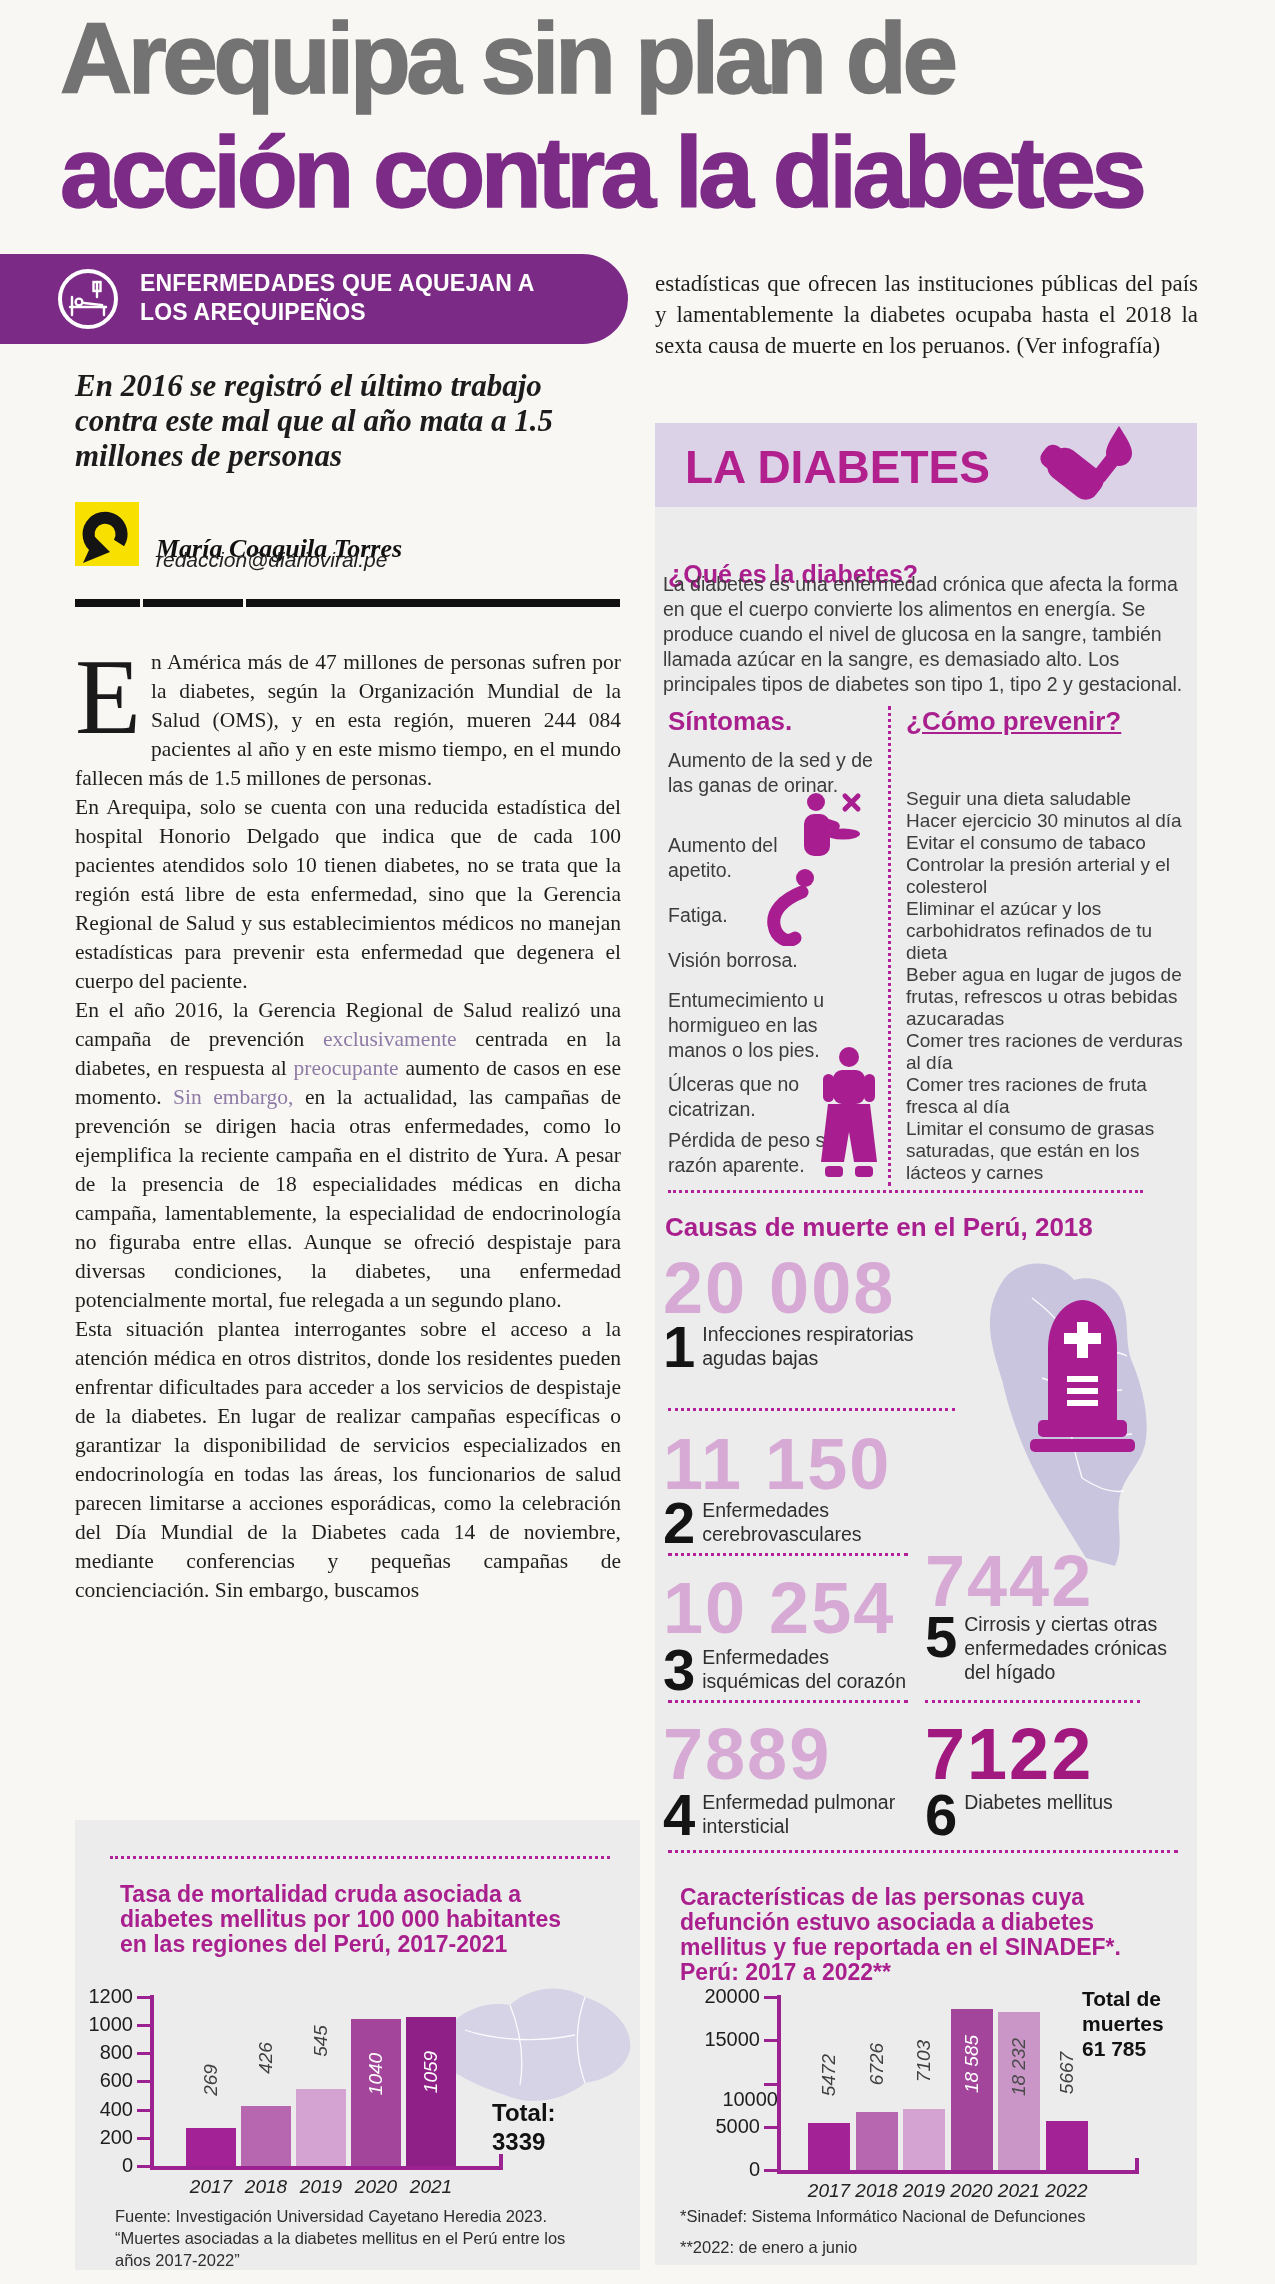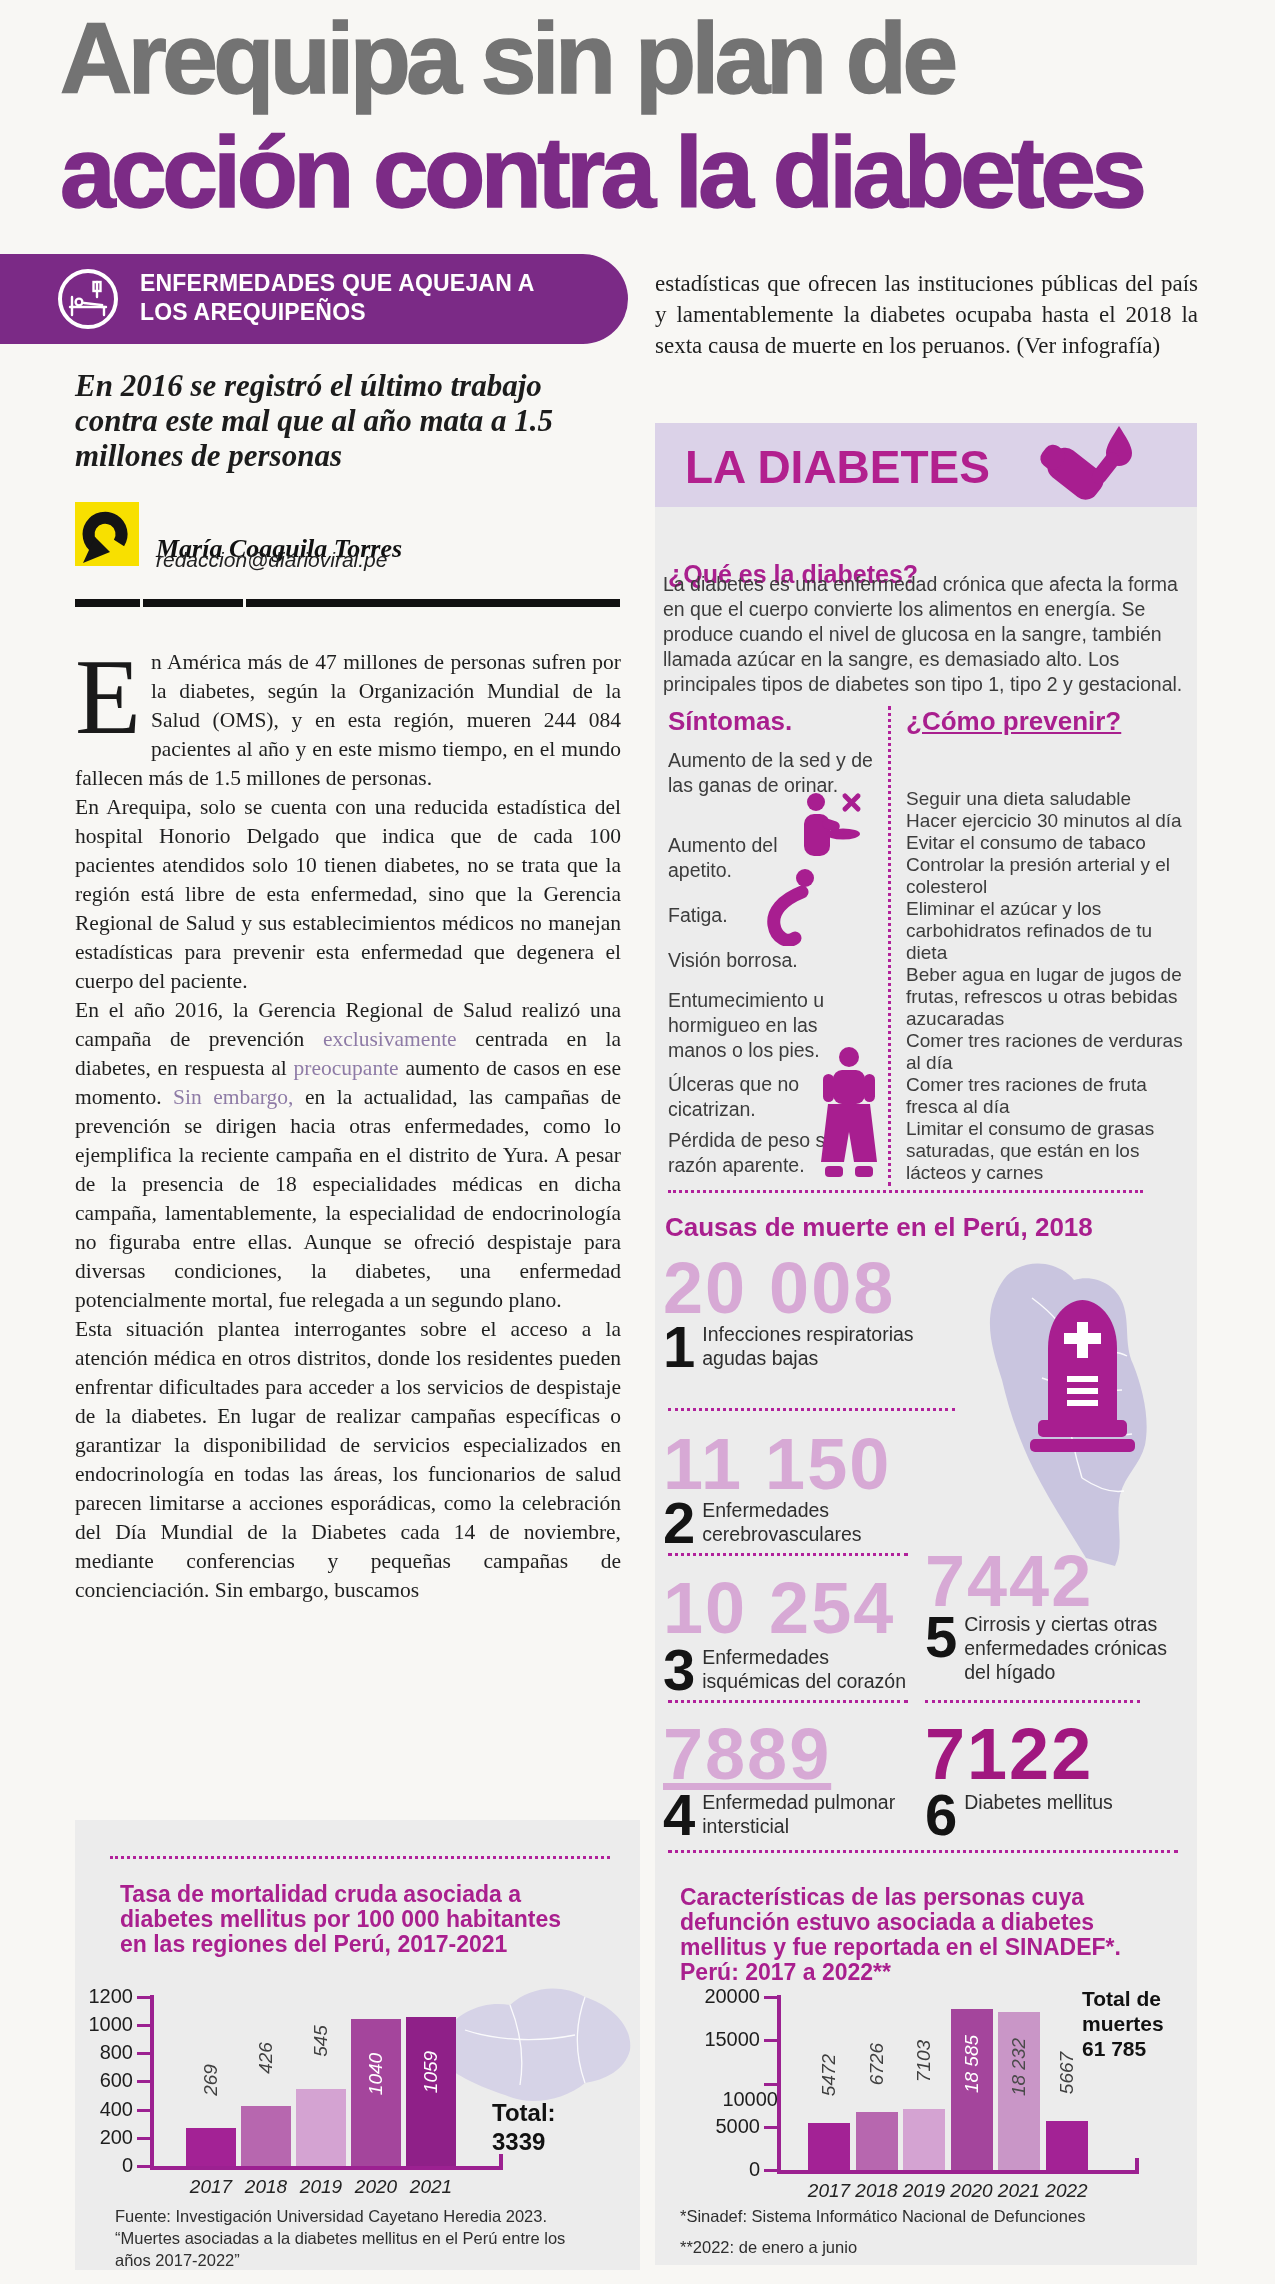--- a/index.html
+++ b/index.html
@@ -224,21 +224,21 @@
   </div>
   <div class="abs dot-h" style="left:668px;top:1553px;width:240px;"></div>
 
   <div class="abs cause-value" style="left:663px;top:1572px;">10 254</div>
   <div class="abs" style="left:663px;top:1645px;width:265px;">
     <span class="cause-rank">3</span>
     <span class="cause-label">Enfermedades isquémicas del corazón</span>
   </div>
   <div class="abs dot-h" style="left:668px;top:1700px;width:240px;"></div>
 
-  <div class="abs cause-value" style="left:663px;top:1718px;text-decoration:underline;">7889</div>
+  <div class="abs cause-value" style="left:663px;top:1718px;">7889</div>
   <div class="abs" style="left:663px;top:1790px;width:250px;">
     <span class="cause-rank">4</span>
     <span class="cause-label">Enfermedad pulmonar intersticial</span>
   </div>
 
   <div class="abs cause-value" style="left:925px;top:1545px;">7442</div>
   <div class="abs" style="left:925px;top:1612px;width:245px;">
     <span class="cause-rank">5</span>
     <span class="cause-label">Cirrosis y ciertas otras enfermedades crónicas del hígado</span>
   </div>

